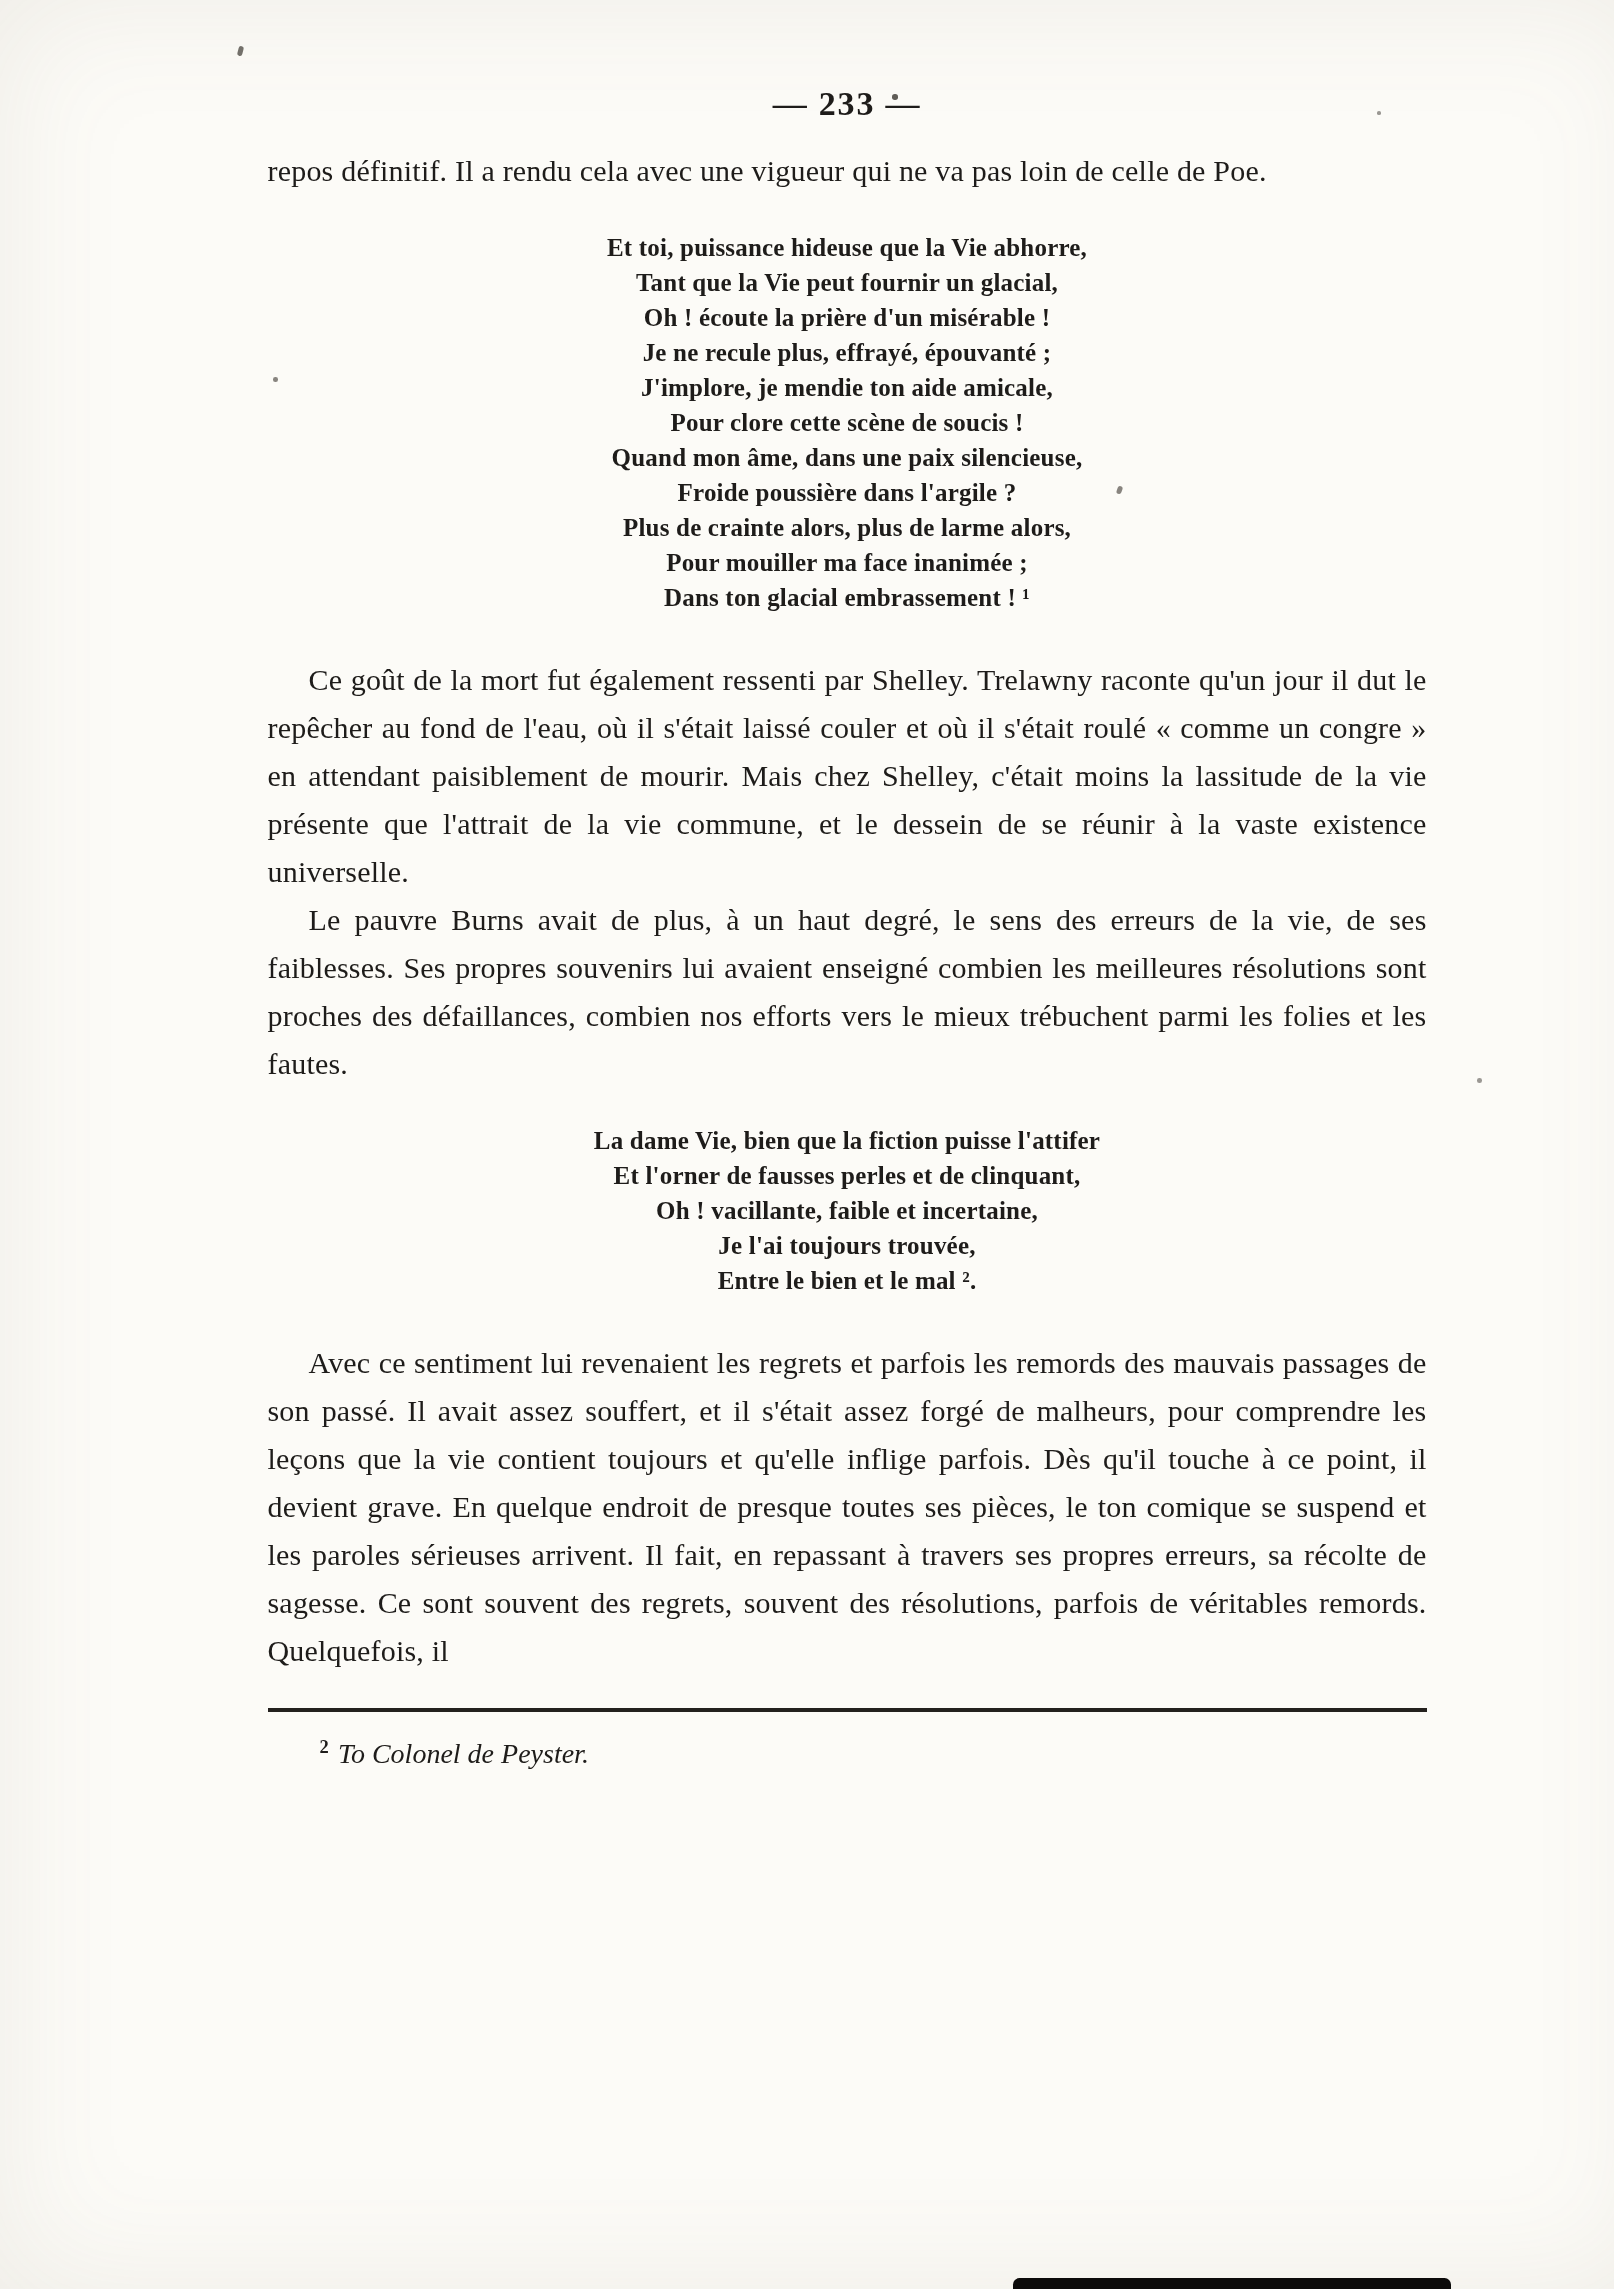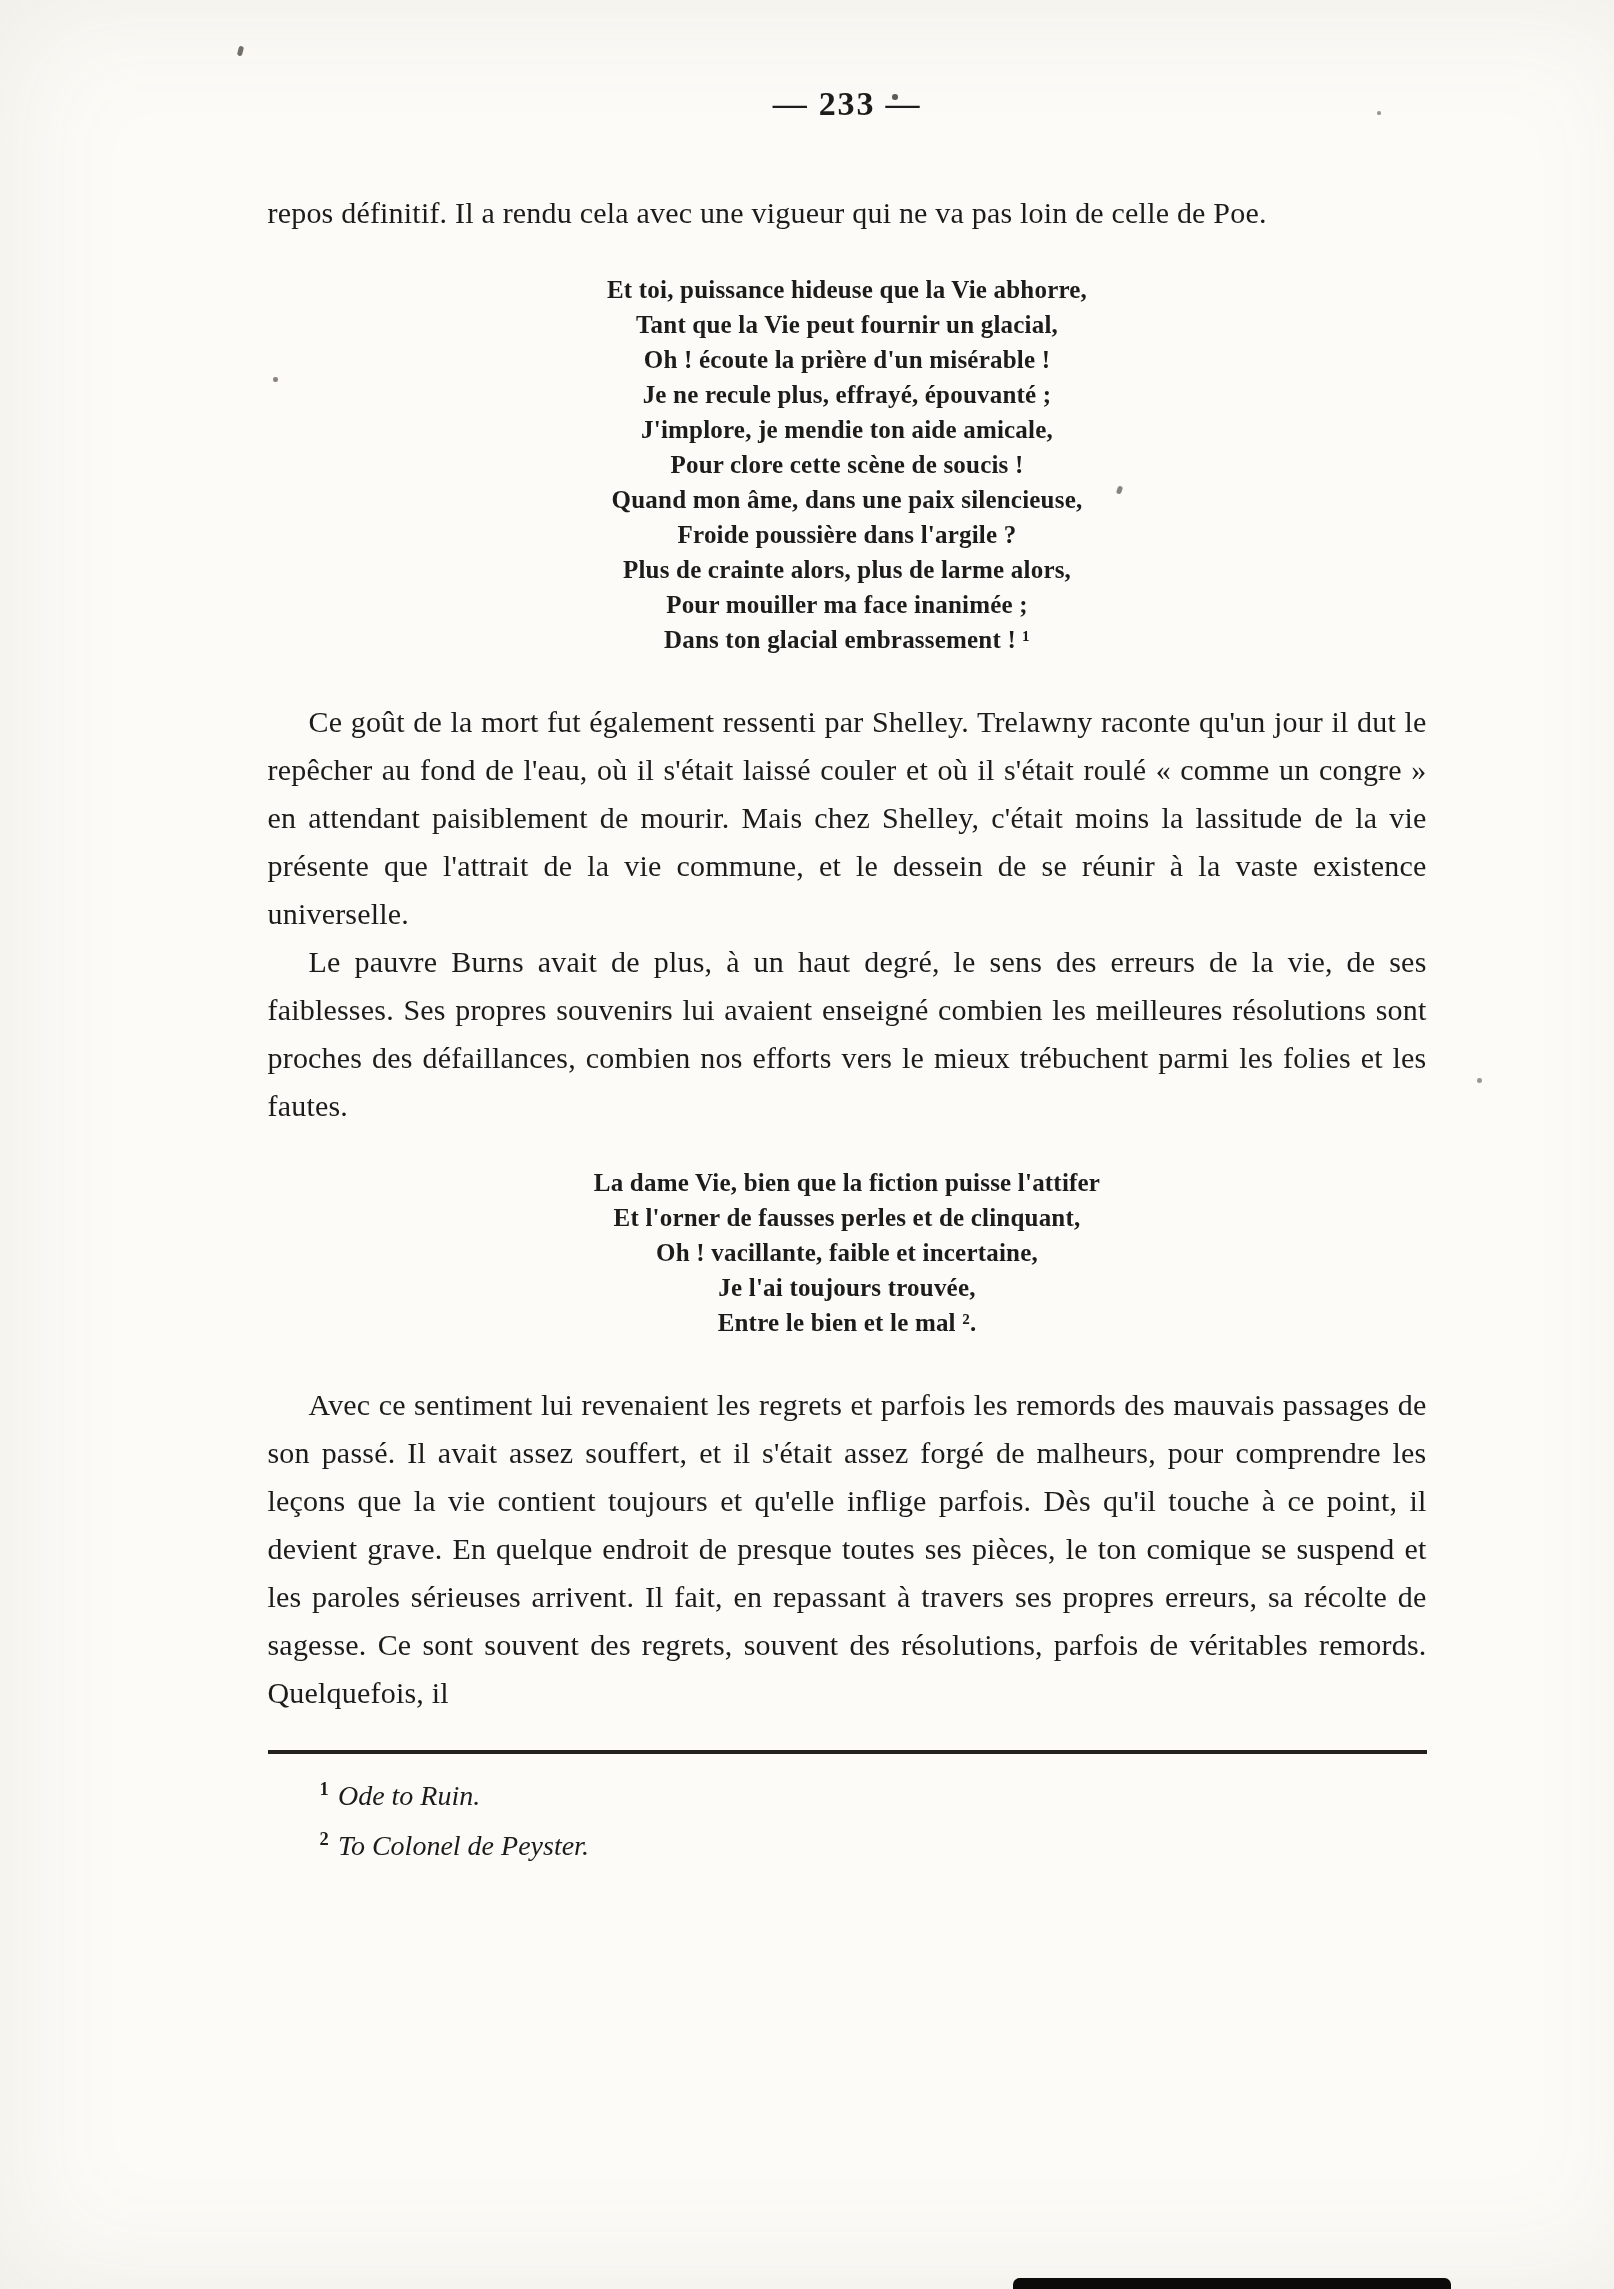--- a/index.html
+++ b/index.html
@@ -32,21 +32,21 @@
     letter-spacing: 1.8px;
   }
   .body-para {
     margin: 0;
     font-size: 30px;
     line-height: 48px;
     text-align: justify;
     letter-spacing: 0.2px;
   }
   .body-para.first {
-    margin-top: 64px;
+    margin-top: 22px;
   }
   .body-para.indent {
     text-indent: 41px;
   }
   .poem {
     margin: 35px 0 41px 0;
     text-align: center;
     font-weight: 700;
     font-size: 25px;
     line-height: 35px;
@@ -140,23 +140,20 @@
       <div class="poem-line">Oh ! vacillante, faible et incertaine,</div>
       <div class="poem-line">Je l'ai toujours trouvée,</div>
       <div class="poem-line">Entre le bien et le mal ².</div>
     </div>
 
     <p class="body-para indent">Avec ce sentiment lui revenaient les regrets et parfois les remords des mauvais passages de son passé. Il avait assez souffert, et il s'était assez forgé de malheurs, pour comprendre les leçons que la vie contient toujours et qu'elle inflige parfois. Dès qu'il touche à ce point, il devient grave. En quelque endroit de presque toutes ses pièces, le ton comique se suspend et les paroles sérieuses arrivent. Il fait, en repassant à travers ses propres erreurs, sa récolte de sagesse. Ce sont souvent des regrets, souvent des résolutions, parfois de véritables remords. Quelquefois, il</p>
 
     <div class="footnote-area">
       <div class="footnote-rule"></div>
       <div class="footnote">
-        <sup class="fn-marker">1</sup><span class="fn-text">Ode to Ruin.</span>
-      </div>
-      <div class="footnote">
         <sup class="fn-marker">2</sup><span class="fn-text">To Colonel de Peyster.</span>
       </div>
     </div>
 
   </div>
 
   <div class="edge-mark"></div>
 
 </div>
 

